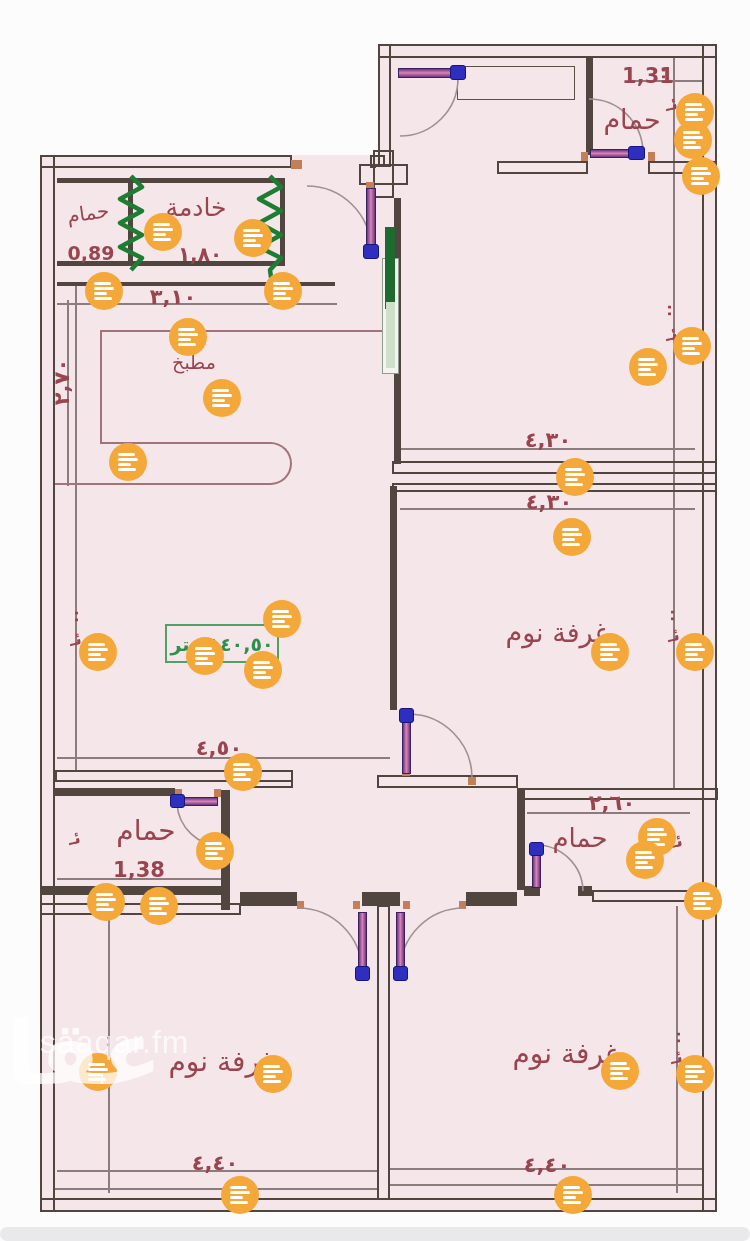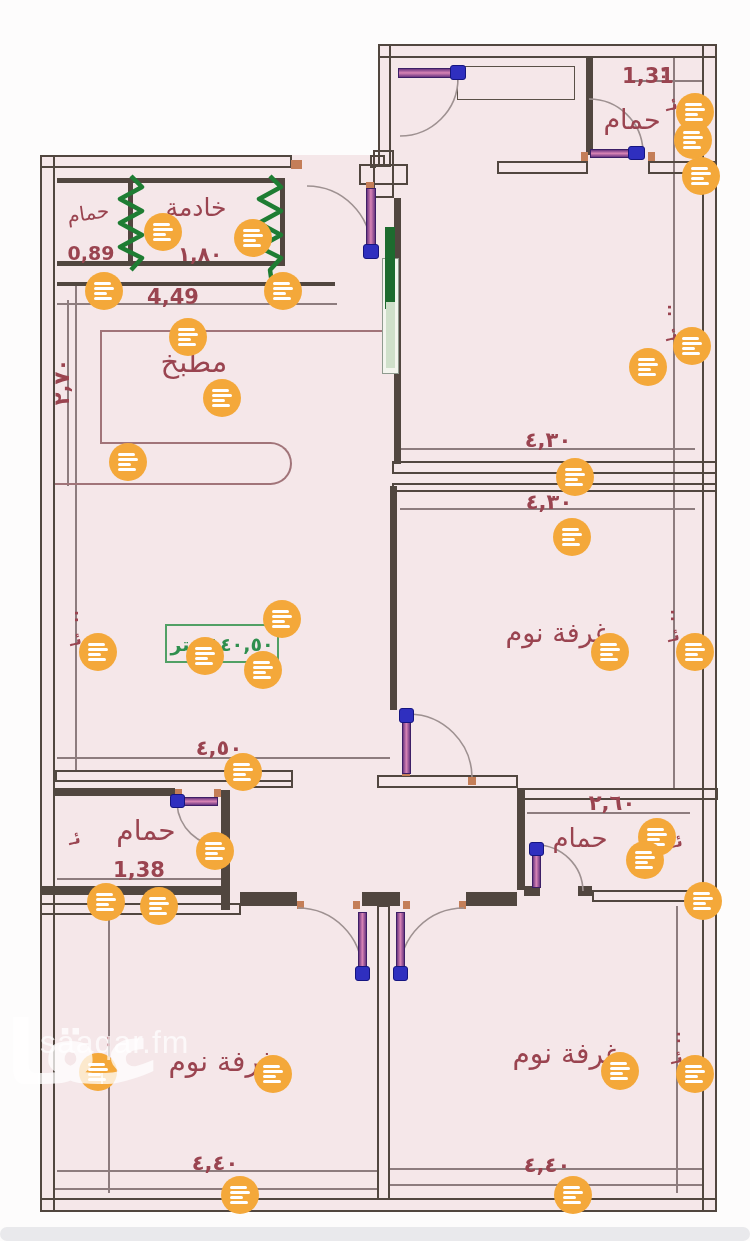--- a/index.html
+++ b/index.html
@@ -160,35 +160,35 @@
   <div class="leaf leafV" style="left:532px;top:846px;width:9px;height:42px"></div>
   <div class="cap" style="left:529px;top:842px;width:15px;height:14px"></div>
   <div class="leaf leafV" style="left:358px;top:912px;width:9px;height:60px"></div>
   <div class="cap" style="left:355px;top:966px;width:15px;height:15px"></div>
   <div class="leaf leafV" style="left:396px;top:912px;width:9px;height:60px"></div>
   <div class="cap" style="left:393px;top:966px;width:15px;height:15px"></div>
 
   <div class="lbl" style="left:88px;top:213px;font-size:20px;transform:translate(-50%,-50%) rotate(-8deg)">حمام</div>
   <div class="lbl" style="left:196px;top:207px;font-size:25px">خادمة</div>
   <div class="lbl" style="left:632px;top:119px;font-size:27px">حمام</div>
-  <div class="lbl" style="left:194px;top:362px;font-size:29px">مطبخ</div>
+  <div class="lbl" style="left:194px;top:362px;font-size:19px">مطبخ</div>
   <div class="lbl" style="left:557px;top:632px;font-size:27px">غرفة نوم</div>
   <div class="lbl" style="left:146px;top:830px;font-size:28px">حمام</div>
   <div class="lbl" style="left:580px;top:838px;font-size:26px">حمام</div>
   <div class="lbl" style="left:222px;top:1061px;font-size:28px">غرفة نوم</div>
   <div class="lbl" style="left:566px;top:1053px;font-size:28px">غرفة نوم</div>
 
   <div class="areabox">
     <span>١٤٠,٥٠ متر</span>
   </div>
 
   <div class="dim" style="left:648px;top:76px;font-size:21px">1,31</div>
   <div class="dim" style="left:91px;top:253px;font-size:19px">0,89</div>
   <div class="dim" style="left:200px;top:254px;font-size:20px">١,٨٠</div>
-  <div class="dim" style="left:173px;top:297px;font-size:21px">4,49</div>
+  <div class="dim" style="left:173px;top:297px;font-size:21px">٣,١٠</div>
   <div class="dim" style="left:62px;top:382px;font-size:21px;transform:translate(-50%,-50%) rotate(-90deg)">٢,٧٠</div>
   <div class="dim" style="left:548px;top:440px;font-size:21px">٤,٣٠</div>
   <div class="dim" style="left:549px;top:502px;font-size:21px">٤,٣٠</div>
   <div class="dim" style="left:219px;top:748px;font-size:21px">٤,٥٠</div>
   <div class="dim" style="left:139px;top:870px;font-size:21px">1,38</div>
   <div class="dim" style="left:612px;top:803px;font-size:21px">٢,٦٠</div>
   <div class="dim" style="left:215px;top:1163px;font-size:21px">٤,٤٠</div>
   <div class="dim" style="left:547px;top:1165px;font-size:21px">٤,٤٠</div>
 
   <div class="marker" style="left: 676px; top: 93px;">

